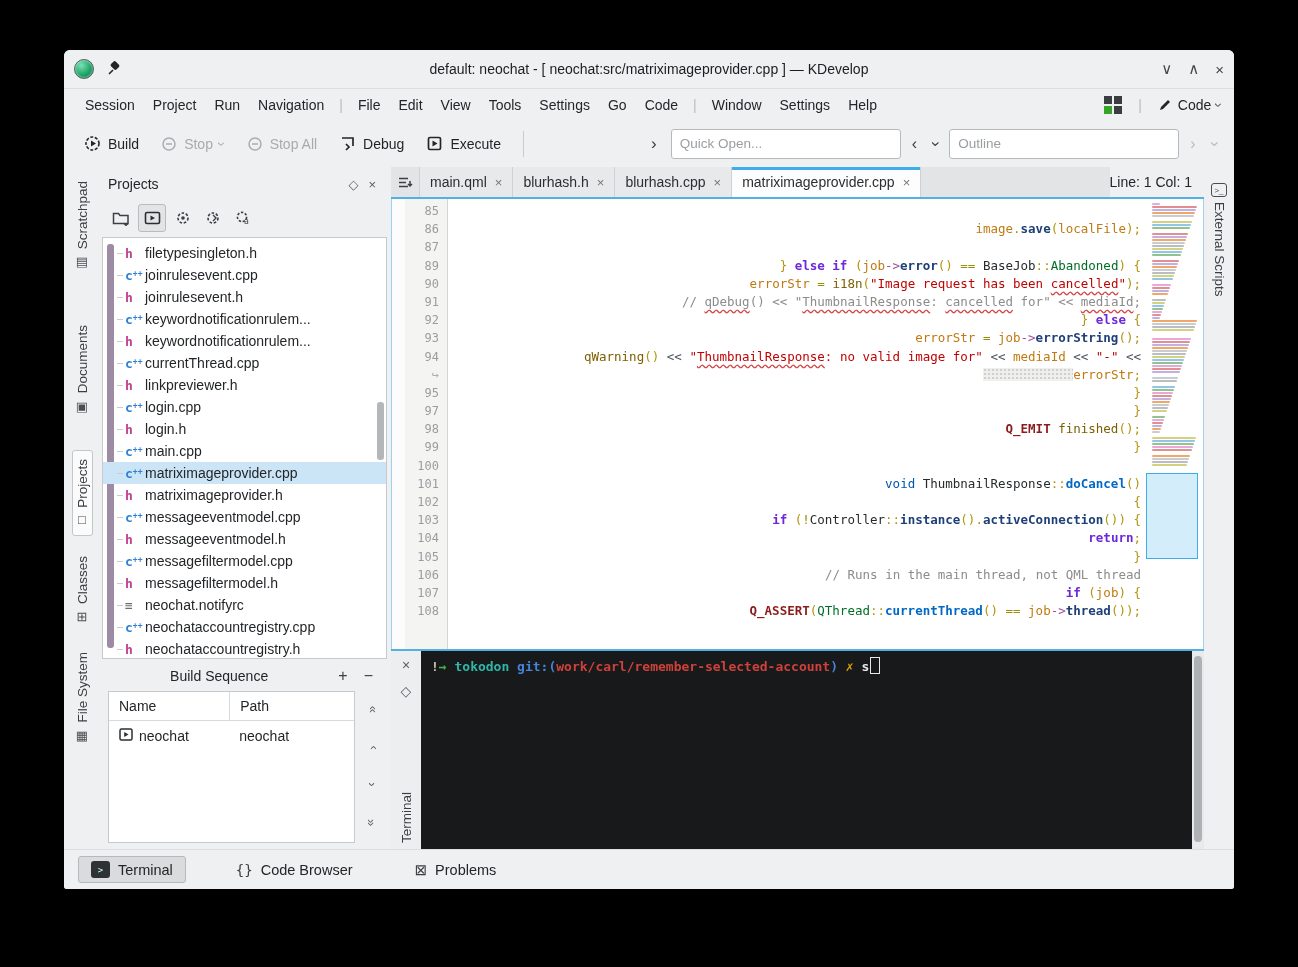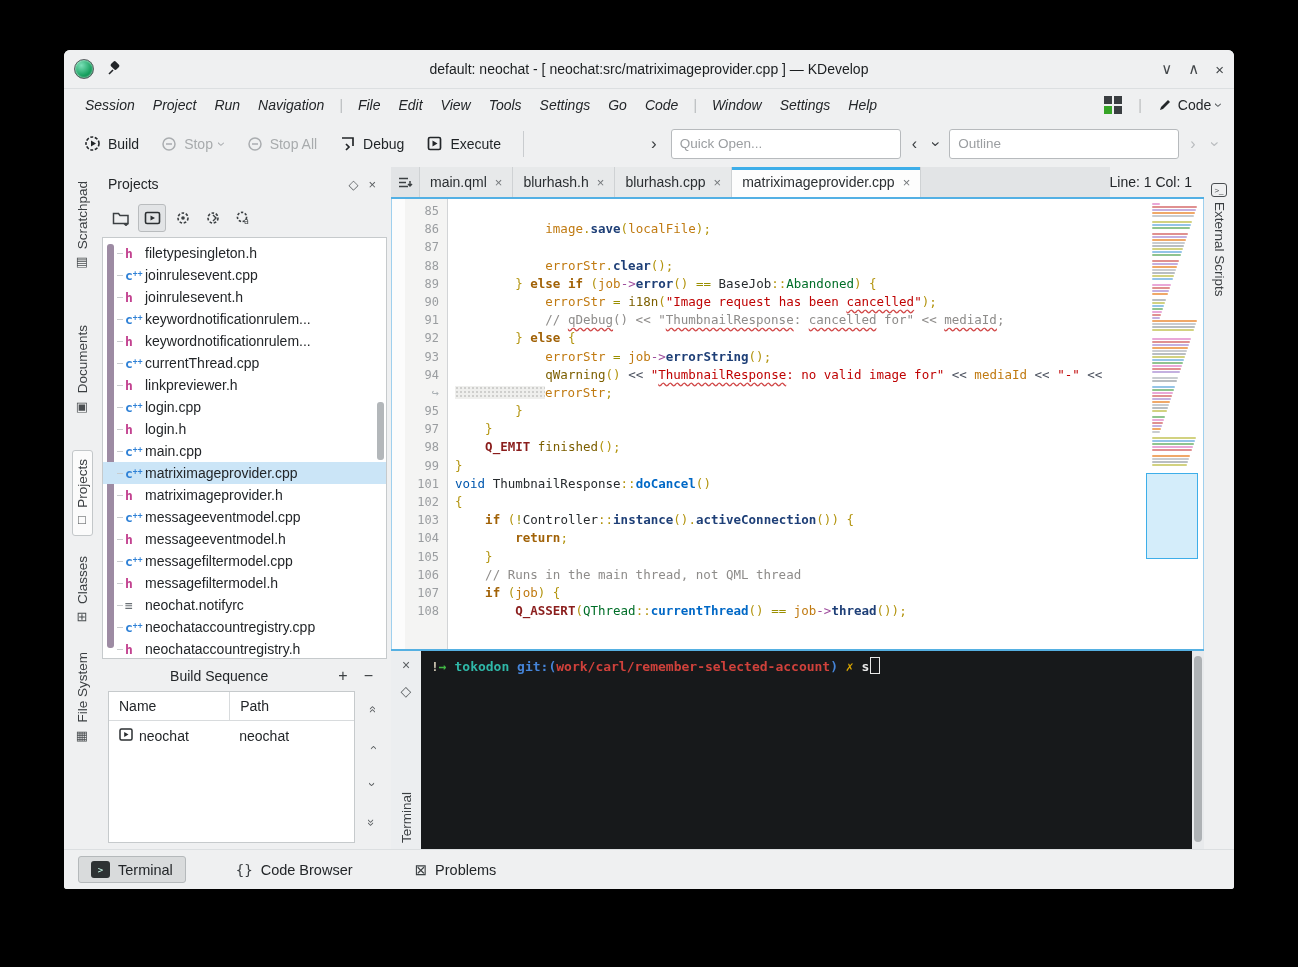--- a/index.html
+++ b/index.html
@@ -91,26 +91,26 @@
   .tabbar{height:30px;display:flex;align-items:stretch;background:#e2e4e6;border-bottom:2px solid #53b0e4;flex:none;font-size:14px;}
   .tab-listbtn{width:28px;display:flex;align-items:center;justify-content:center;color:#3c4043;border-right:1px solid #cfd2d4;}
   .tab{display:flex;align-items:center;gap:8px;padding:0 10px;border-right:1px solid #cfd2d4;color:#2b2f32;background:#e7e9ea;}
   .tab .x{color:#73777a;font-size:13px;}
   .tab.active{background:#fdfdfd;box-shadow:inset 0 3px 0 #3daee9;}
   .tab-status{margin-left:auto;display:flex;align-items:center;padding-right:12px;font-size:14px;color:#232629;background:#eff0f1;}
   .editor{flex:1;position:relative;background:#fff;border-left:1px solid #9fd0ee;border-right:1px solid #9fd0ee;min-height:0;overflow:hidden;}
   .gutter-bg{position:absolute;left:0;top:0;bottom:0;width:55px;background:#f4f4f3;border-right:1px solid #d2d4d6;}
   .gutter-bg::before{content:"";position:absolute;left:0;top:0;bottom:0;width:13px;background:#fcfcfc;}
   .code-lines{position:absolute;left:0;top:3px;right:62px;font-family:"DejaVu Sans Mono",monospace;font-size:12.5px;line-height:18.2px;}
-  .crow{display:flex;height:18.2px;white-space:pre;}
+  .crow{display:flex;height:18.2px;white-space:pre;justify-content:space-between;}
   .crow .num{width:47px;text-align:right;padding-right:9px;color:#9a9da0;font-size:12px;flex:none;}
   .crow .txt{padding-left:7px;}
   .hatch{display:inline-block;width:90px;height:13px;vertical-align:-2px;
          background-image:radial-gradient(#cfcfcd 1px,transparent 1px);background-size:4px 4px;background-color:#efefed;}
-  .tk-pl{color:#1f1c1b}.tk-kw{color:#a16207;font-weight:bold}.tk-ty{color:#0057ae}
+  .tk-pl{color:#1f1c1b}.tk-kw{color:#6d28d9;font-weight:bold}.tk-ty{color:#0057ae}
   .tk-tg{color:#006e28}.tk-cl{color:#272b2e}.tk-en{color:#006e28}.tk-va{color:#c07a11}
   .tk-fn{color:#0068c6;font-weight:bold}.tk-mf{color:#1e3f77;font-weight:bold}
   .tk-gf{color:#7c5f00}.tk-mc{color:#8a1d1c;font-weight:bold}
   .tk-st{color:#bf0303}.tk-co{color:#8e8c8a}
   .tk-pu{color:#b3940e}.tk-op{color:#9a8f00}.tk-ar{color:#a04f9e}.tk-sh{color:#4d5360}
   .tk-sw{color:#bf0303;text-decoration:underline;text-decoration-style:wavy;text-decoration-color:#d04545;text-underline-offset:3px;}
   .tk-cw{color:#8e8c8a;text-decoration:underline;text-decoration-style:wavy;text-decoration-color:#d04545;text-underline-offset:3px;}
   .minimap{position:absolute;right:3px;top:3px;bottom:3px;width:56px;background:#fff;}
   .mm-bar{height:2px;margin:1px 0 1px 8px;border-radius:1px;}
   .mm-view{position:absolute;left:2px;right:2px;top:61%;height:19%;background:rgba(61,174,233,.22);border:1px solid #3daee9;}
@@ -149,21 +149,21 @@
       </div>
       <div class="tb-title">default: neochat - [ neochat:src/matriximageprovider.cpp ] — KDevelop</div>
       <div class="tb-ctrls">
         <span>∨</span>
         <span>∧</span>
         <span>×</span>
       </div>
     </div>
 
     <div class="menubar">
-      <span id="menu-items" style="display:flex;align-items:center;font-style:italic;">
+      <span id="menu-items" style="display:flex;align-items:center;">
           <span class="menu-item">Session</span>
           <span class="menu-item">Project</span>
           <span class="menu-item">Run</span>
           <span class="menu-item">Navigation</span>
           <span class="menu-sep">|</span>
           <span class="menu-item">File</span>
           <span class="menu-item">Edit</span>
           <span class="menu-item">View</span>
           <span class="menu-item">Tools</span>
           <span class="menu-item">Settings</span>
@@ -450,32 +450,32 @@
               </span>
             </span>
           <span class="tab-status">Line: 1 Col: 1</span>
         </div>
         <div class="editor">
           <div class="gutter-bg"></div>
           <div class="code-lines" id="code-lines">
               <div class="crow"><span class="num">85</span><span class="txt"></span></div>
               <div class="crow"><span class="num">86</span><span class="txt"><span class="tk-pl">            </span><span class="tk-va">image</span><span class="tk-pu">.</span><span class="tk-mf">save</span><span class="tk-pu">(</span><span class="tk-va">localFile</span><span class="tk-pu">)</span><span class="tk-pu">;</span></span></div>
               <div class="crow"><span class="num">87</span><span class="txt"></span></div>
-              <div class="crow"><span class="num">88</span><span class="txt"><span class="tk-pl">            </span><span class="tk-va">errorStr</span><span class="tk-pu">.</span><span class="tk-mf">clear</span><span class="tk-pu">()</span><span class="tk-pu">;</span></span></div>
               <div class="crow"><span class="num">89</span><span class="txt"><span class="tk-pl">        </span><span class="tk-pu">} </span><span class="tk-kw">else</span><span class="tk-pl"> </span><span class="tk-kw">if</span><span class="tk-pl"> </span><span class="tk-pu">(</span><span class="tk-va">job</span><span class="tk-ar">-&gt;</span><span class="tk-mf">error</span><span class="tk-pu">()</span><span class="tk-pl"> </span><span class="tk-op">==</span><span class="tk-pl"> </span><span class="tk-cl">BaseJob</span><span class="tk-pu">::</span><span class="tk-en">Abandoned</span><span class="tk-pu">)</span><span class="tk-pu"> {</span></span></div>
               <div class="crow"><span class="num">90</span><span class="txt"><span class="tk-pl">            </span><span class="tk-va">errorStr</span><span class="tk-pl"> </span><span class="tk-op">=</span><span class="tk-pl"> </span><span class="tk-gf">i18n</span><span class="tk-pu">(</span><span class="tk-st">"Image request has been </span><span class="tk-sw">cancelled</span><span class="tk-st">"</span><span class="tk-pu">)</span><span class="tk-pu">;</span></span></div>
               <div class="crow"><span class="num">91</span><span class="txt"><span class="tk-pl">            </span><span class="tk-co">// </span><span class="tk-cw">qDebug</span><span class="tk-co">() &lt;&lt; "</span><span class="tk-cw">ThumbnailResponse</span><span class="tk-co">: </span><span class="tk-cw">cancelled</span><span class="tk-co"> for" &lt;&lt; </span><span class="tk-cw">mediaId</span><span class="tk-co">;</span></span></div>
               <div class="crow"><span class="num">92</span><span class="txt"><span class="tk-pl">        </span><span class="tk-pu">} </span><span class="tk-kw">else</span><span class="tk-pl"> </span><span class="tk-pu">{</span></span></div>
               <div class="crow"><span class="num">93</span><span class="txt"><span class="tk-pl">            </span><span class="tk-va">errorStr</span><span class="tk-pl"> </span><span class="tk-op">=</span><span class="tk-pl"> </span><span class="tk-va">job</span><span class="tk-ar">-&gt;</span><span class="tk-mf">errorString</span><span class="tk-pu">()</span><span class="tk-pu">;</span></span></div>
               <div class="crow"><span class="num">94</span><span class="txt"><span class="tk-pl">            </span><span class="tk-gf">qWarning</span><span class="tk-pu">()</span><span class="tk-pl"> </span><span class="tk-sh">&lt;&lt;</span><span class="tk-pl"> </span><span class="tk-st">"</span><span class="tk-sw">ThumbnailResponse</span><span class="tk-st">: no valid image for"</span><span class="tk-pl"> </span><span class="tk-sh">&lt;&lt;</span><span class="tk-pl"> </span><span class="tk-va">mediaId</span><span class="tk-pl"> </span><span class="tk-sh">&lt;&lt;</span><span class="tk-pl"> </span><span class="tk-st">"-"</span><span class="tk-pl"> </span><span class="tk-sh">&lt;&lt;</span></span></div>
               <div class="crow"><span class="num" style="color: rgb(170, 176, 180);">↪</span><span class="txt"><span class="hatch"></span><span class="tk-va">errorStr</span><span class="tk-pu">;</span></span></div>
               <div class="crow"><span class="num">95</span><span class="txt"><span class="tk-pl">        </span><span class="tk-pu">}</span></span></div>
               <div class="crow"><span class="num">97</span><span class="txt"><span class="tk-pl">    </span><span class="tk-pu">}</span></span></div>
               <div class="crow"><span class="num">98</span><span class="txt"><span class="tk-pl">    </span><span class="tk-mc">Q_EMIT</span><span class="tk-pl"> </span><span class="tk-gf">finished</span><span class="tk-pu">()</span><span class="tk-pu">;</span></span></div>
               <div class="crow"><span class="num">99</span><span class="txt"><span class="tk-pu">}</span></span></div>
+              <div class="crow"><span class="num">100</span><span class="txt"></span></div>
               <div class="crow"><span class="num">101</span><span class="txt"><span class="tk-ty">void</span><span class="tk-pl"> </span><span class="tk-cl">ThumbnailResponse</span><span class="tk-pu">::</span><span class="tk-fn">doCancel</span><span class="tk-pu">()</span></span></div>
               <div class="crow"><span class="num">102</span><span class="txt"><span class="tk-pu">{</span></span></div>
               <div class="crow"><span class="num">103</span><span class="txt"><span class="tk-pl">    </span><span class="tk-kw">if</span><span class="tk-pl"> </span><span class="tk-pu">(</span><span class="tk-op">!</span><span class="tk-cl">Controller</span><span class="tk-pu">::</span><span class="tk-mf">instance</span><span class="tk-pu">()</span><span class="tk-pu">.</span><span class="tk-mf">activeConnection</span><span class="tk-pu">()</span><span class="tk-pu">)</span><span class="tk-pu"> {</span></span></div>
               <div class="crow"><span class="num">104</span><span class="txt"><span class="tk-pl">        </span><span class="tk-kw">return</span><span class="tk-pu">;</span></span></div>
               <div class="crow"><span class="num">105</span><span class="txt"><span class="tk-pl">    </span><span class="tk-pu">}</span></span></div>
               <div class="crow"><span class="num">106</span><span class="txt"><span class="tk-pl">    </span><span class="tk-co">// Runs in the main thread, not QML thread</span></span></div>
               <div class="crow"><span class="num">107</span><span class="txt"><span class="tk-pl">    </span><span class="tk-kw">if</span><span class="tk-pl"> </span><span class="tk-pu">(</span><span class="tk-va">job</span><span class="tk-pu">)</span><span class="tk-pu"> {</span></span></div>
               <div class="crow"><span class="num">108</span><span class="txt"><span class="tk-pl">        </span><span class="tk-mc">Q_ASSERT</span><span class="tk-pu">(</span><span class="tk-tg">QThread</span><span class="tk-pu">::</span><span class="tk-fn">currentThread</span><span class="tk-pu">()</span><span class="tk-pl"> </span><span class="tk-op">==</span><span class="tk-pl"> </span><span class="tk-va">job</span><span class="tk-ar">-&gt;</span><span class="tk-mf">thread</span><span class="tk-pu">()</span><span class="tk-pu">)</span><span class="tk-pu">;</span></span></div>
             </div>
           <div class="minimap" id="minimap">

